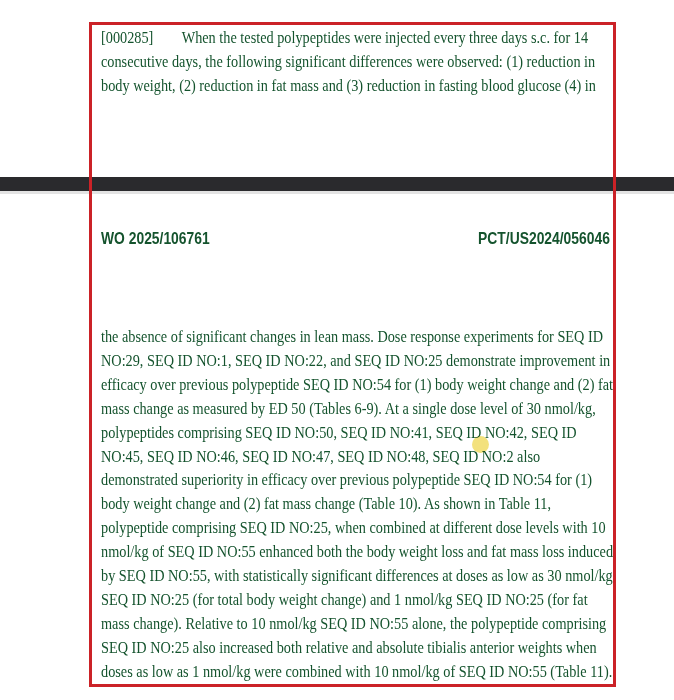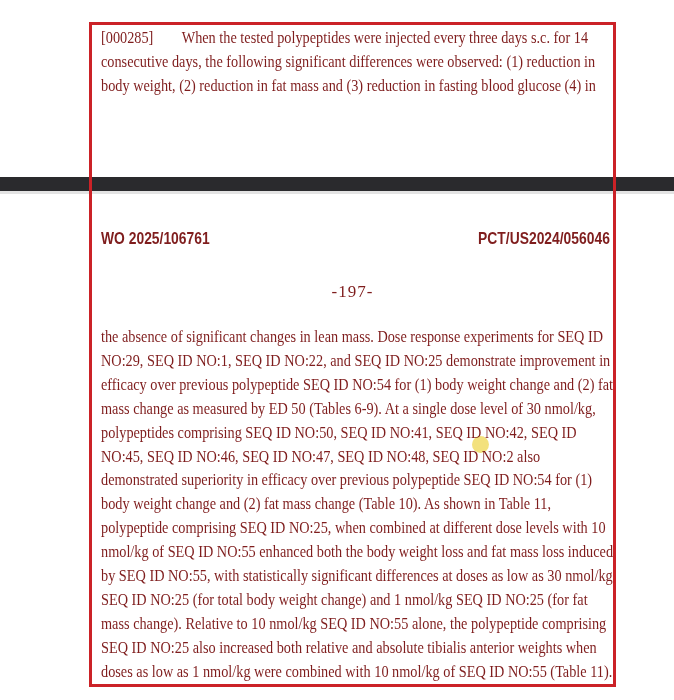--- a/index.html
+++ b/index.html
@@ -3,21 +3,21 @@
 <meta charset="utf-8">
 <style>
   html, body { margin: 0; padding: 0; background: #ffffff; }
   .screen {
     position: relative;
     width: 674px;
     height: 700px;
     overflow: hidden;
     background: #ffffff;
     font-family: "Liberation Serif", "DejaVu Serif", serif;
-    color: #7f1d1d;
+    color: #14532d;
   }
 
   
   .separator-bar {
     position: absolute;
     left: 0; top: 177px;
     width: 674px; height: 14px;
     background: #2a2a2d;
     z-index: 2;
   }
@@ -102,21 +102,20 @@
       <div class="tline">consecutive days, the following significant differences were observed: (1) reduction in</div>
       <div class="tline">body weight, (2) reduction in fat mass and (3) reduction in fasting blood glucose (4) in</div>
     </div>
 
   <div class="separator-bar"></div>
   <div class="separator-shadow"></div>
 
   <div class="hdr hdr-left">WO 2025/106761</div>
   <div class="hdr hdr-right">PCT/US2024/056046</div>
 
-  <div class="page-number">-197-</div>
 
   <div class="para para-body">
       <div class="tline">the absence of significant changes in lean mass. Dose response experiments for SEQ ID</div>
       <div class="tline">NO:29, SEQ ID NO:1, SEQ ID NO:22, and SEQ ID NO:25 demonstrate improvement in</div>
       <div class="tline">efficacy over previous polypeptide SEQ ID NO:54 for (1) body weight change and (2) fat</div>
       <div class="tline">mass change as measured by ED 50 (Tables 6-9). At a single dose level of 30 nmol/kg,</div>
       <div class="tline">polypeptides comprising SEQ ID NO:50, SEQ ID NO:41, SEQ ID NO:42, SEQ ID</div>
       <div class="tline">NO:45, SEQ ID NO:46, SEQ ID NO:47, SEQ ID NO:48, SEQ ID NO:2 also</div>
       <div class="tline">demonstrated superiority in efficacy over previous polypeptide SEQ ID NO:54 for (1)</div>
       <div class="tline">body weight change and (2) fat mass change (Table 10). As shown in Table 11,</div>

